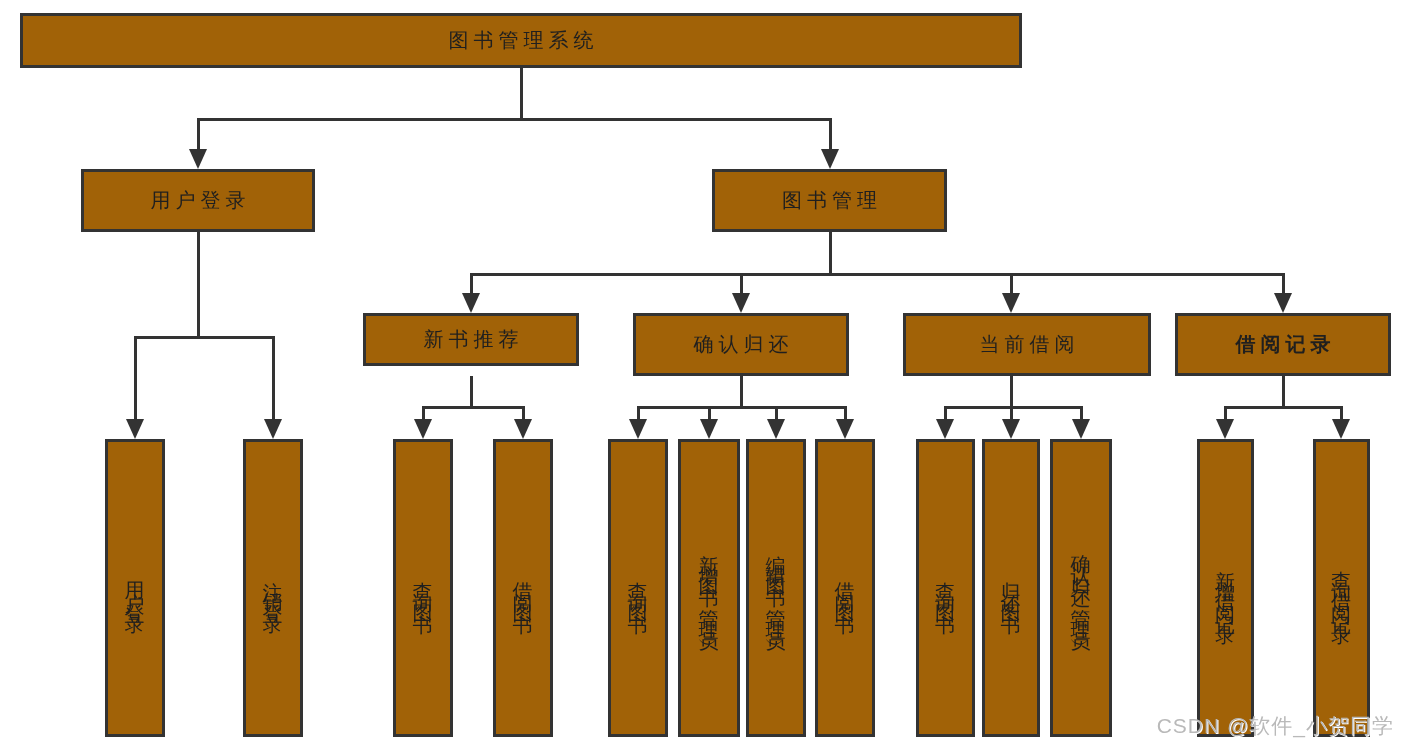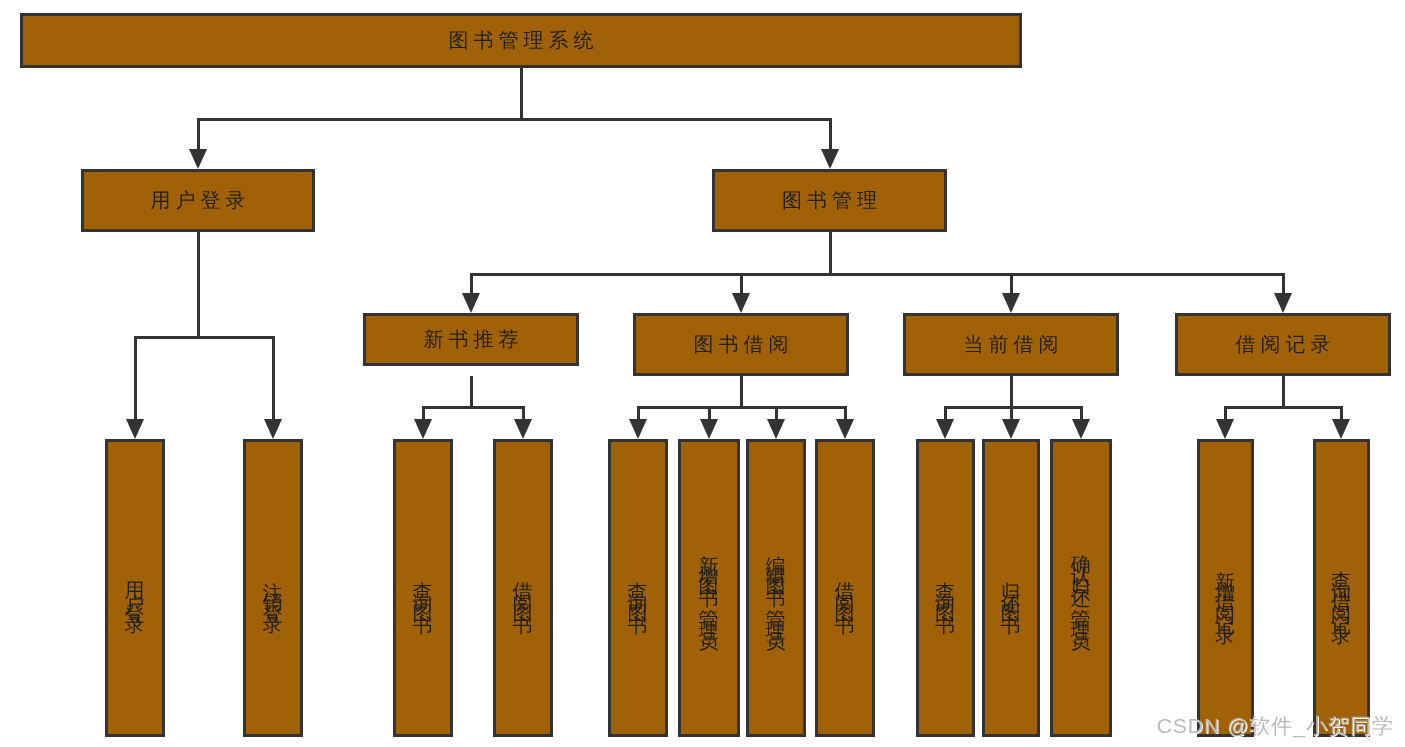--- a/index.html
+++ b/index.html
@@ -133,26 +133,26 @@
     <div class="node horizontal" style="left: 81px; top: 169px; width: 234px; height: 63px;">
       <span class="node-label">用户登录</span>
     </div>
     <div class="node horizontal" style="left: 712px; top: 169px; width: 235px; height: 63px;">
       <span class="node-label">图书管理</span>
     </div>
     <div class="node horizontal" style="left: 363px; top: 313px; width: 216px; height: 53px;">
       <span class="node-label">新书推荐</span>
     </div>
     <div class="node horizontal" style="left: 633px; top: 313px; width: 216px; height: 63px;">
-      <span class="node-label">图书借阅</span>
+      <span class="node-label">确认归还</span>
     </div>
-    <div class="node horizontal" style="left: 903px; top: 313px; width: 216px; height: 63px;">
+    <div class="node horizontal" style="left: 903px; top: 313px; width: 248px; height: 63px;">
       <span class="node-label">当前借阅</span>
     </div>
-    <div class="node horizontal" style="left: 1175px; top: 313px; width: 216px; height: 63px;">
+    <div class="node horizontal" style="left: 1175px; top: 313px; width: 216px; height: 63px; font-weight: bold;">
       <span class="node-label">借阅记录</span>
     </div>
     <div class="node vertical" style="left: 105px; top: 439px; width: 60px; height: 298px;">
       <span class="node-label">用户登录</span>
     </div>
     <div class="node vertical" style="left: 243px; top: 439px; width: 60px; height: 298px;">
       <span class="node-label">注销登录</span>
     </div>
     <div class="node vertical" style="left: 393px; top: 439px; width: 60px; height: 298px;">
       <span class="node-label">查询图书</span>

